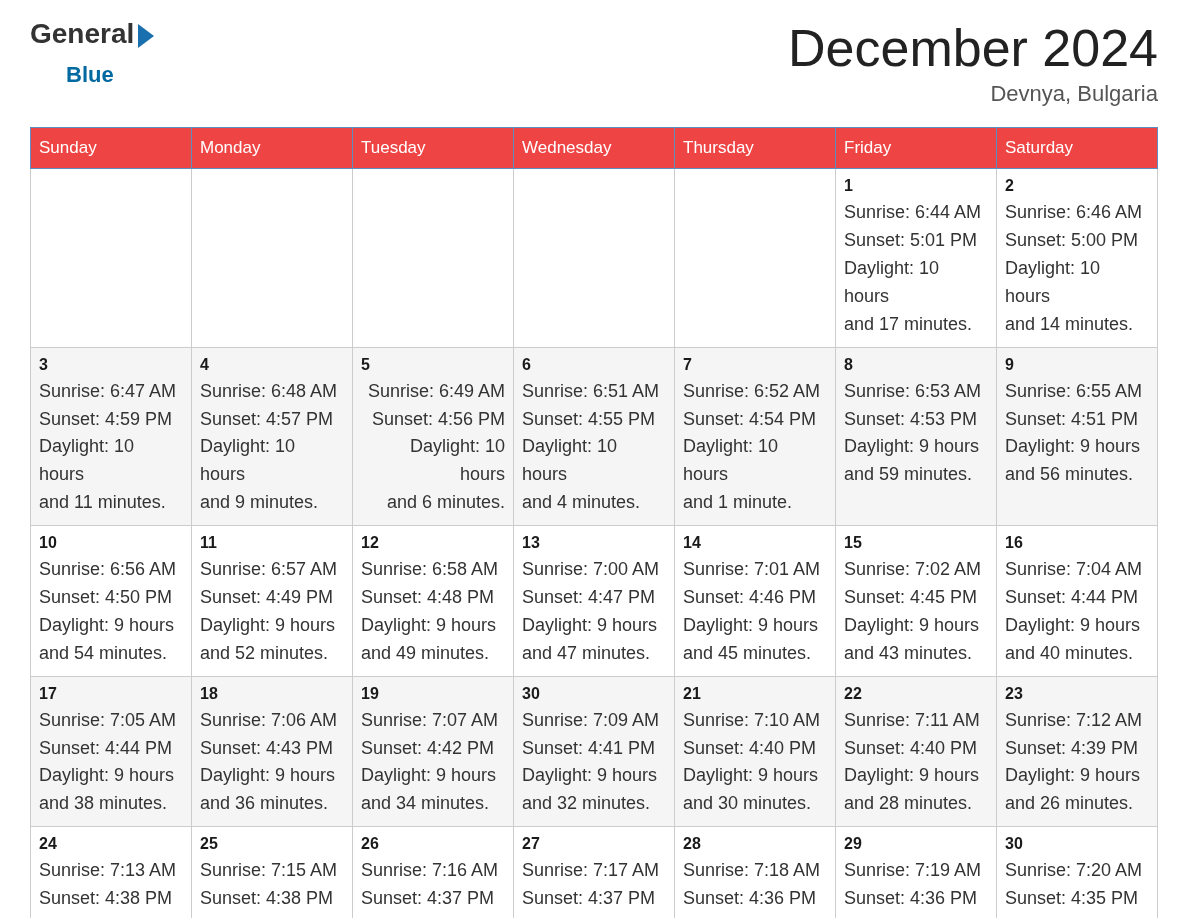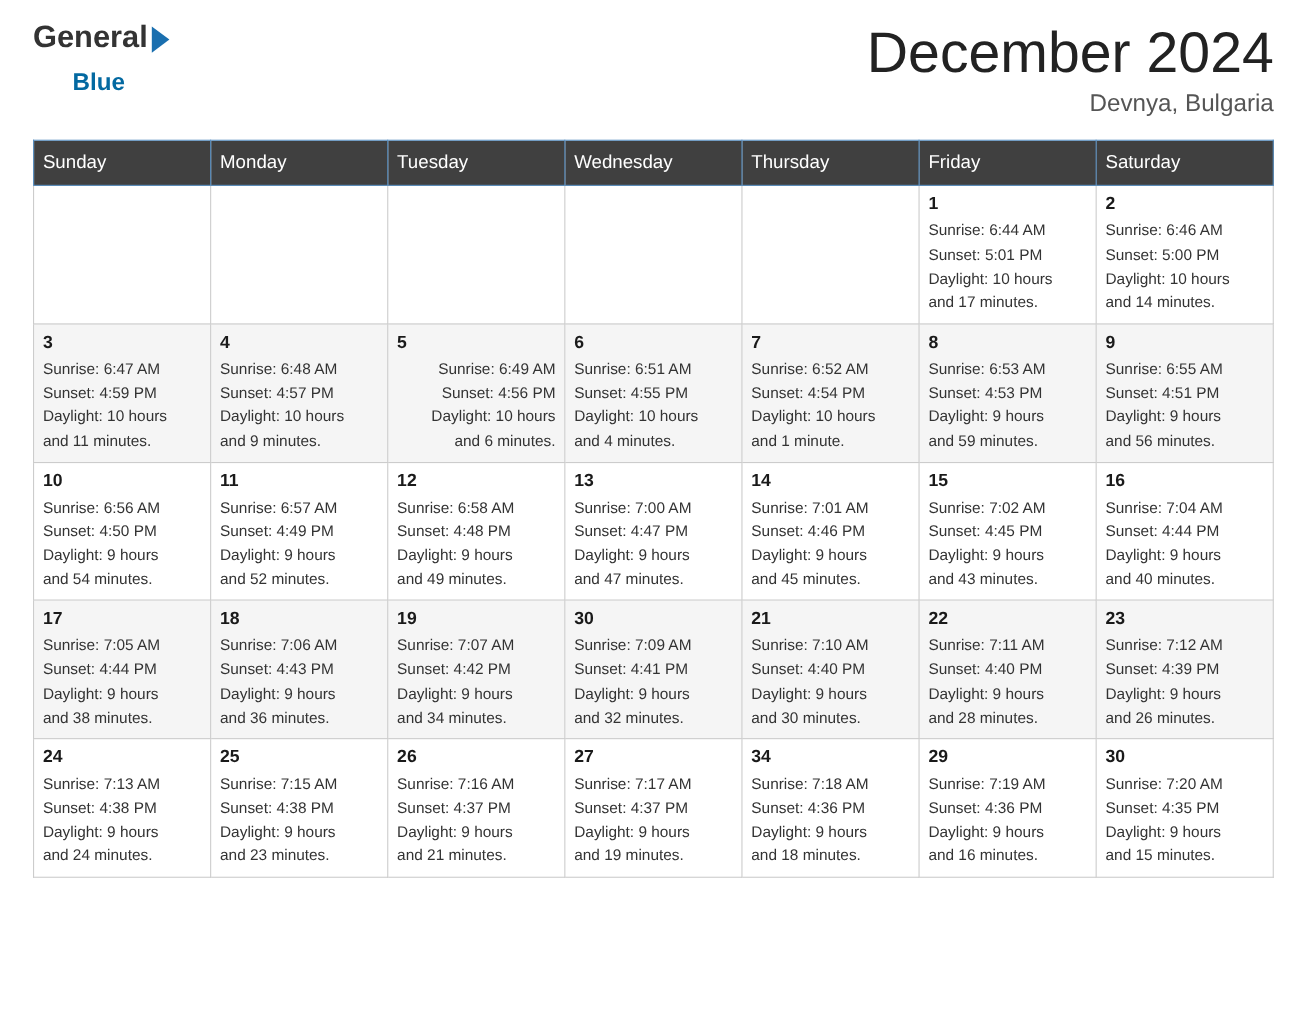--- a/index.html
+++ b/index.html
@@ -50,21 +50,21 @@
       font-size: 22px;
       color: #555;
       margin-top: 4px;
     }
     .calendar {
       width: 100%;
       border-collapse: collapse;
       border: 1px solid #999;
     }
     .calendar th {
-      background-color: #404040;
+      background-color: #ef4444;
       color: #fff;
       padding: 10px 8px;
       text-align: left;
       font-size: 17px;
       font-weight: normal;
       border: 1px solid #5a8fc0;
     }
     .calendar td {
       vertical-align: top;
       padding: 8px;
@@ -79,21 +79,21 @@
       background: #f5f5f5;
     }
     .day-number {
       font-size: 16px;
       font-weight: bold;
       color: #1a1a1a;
       margin-bottom: 4px;
       display: block;
     }
     .day-info {
-      font-size: 14px;
+      font-size: 18px;
       color: #333;
       line-height: 1.55;
     }
     .empty-cell {
       background: #fff;
     }
     .calendar tr:nth-child(2) td.empty-cell {
       background: #fff;
     }
     
@@ -326,21 +326,21 @@
 and 21 minutes.</div>
         </td>
         <td>
           <span class="day-number">27</span>
           <div class="day-info" style="white-space: pre-line;">Sunrise: 7:17 AM
 Sunset: 4:37 PM
 Daylight: 9 hours
 and 19 minutes.</div>
         </td>
         <td>
-          <span class="day-number">34</span>
+          <span class="day-number">28</span>
           <div class="day-info" style="white-space: pre-line;">Sunrise: 7:18 AM
 Sunset: 4:36 PM
 Daylight: 9 hours
 and 18 minutes.</div>
         </td>
         <td>
           <span class="day-number">29</span>
           <div class="day-info" style="white-space: pre-line;">Sunrise: 7:19 AM
 Sunset: 4:36 PM
 Daylight: 9 hours

